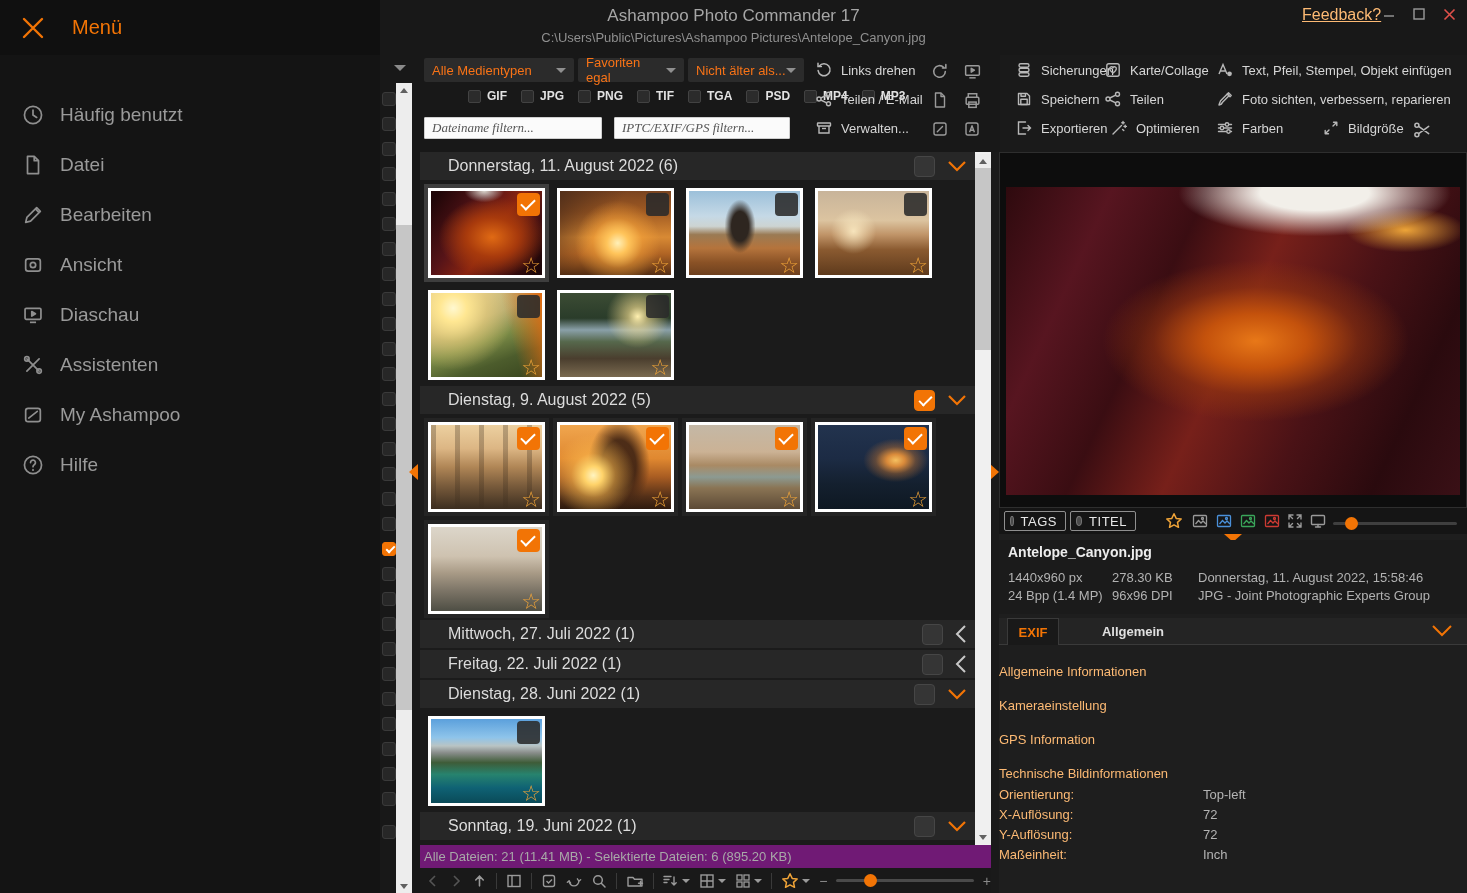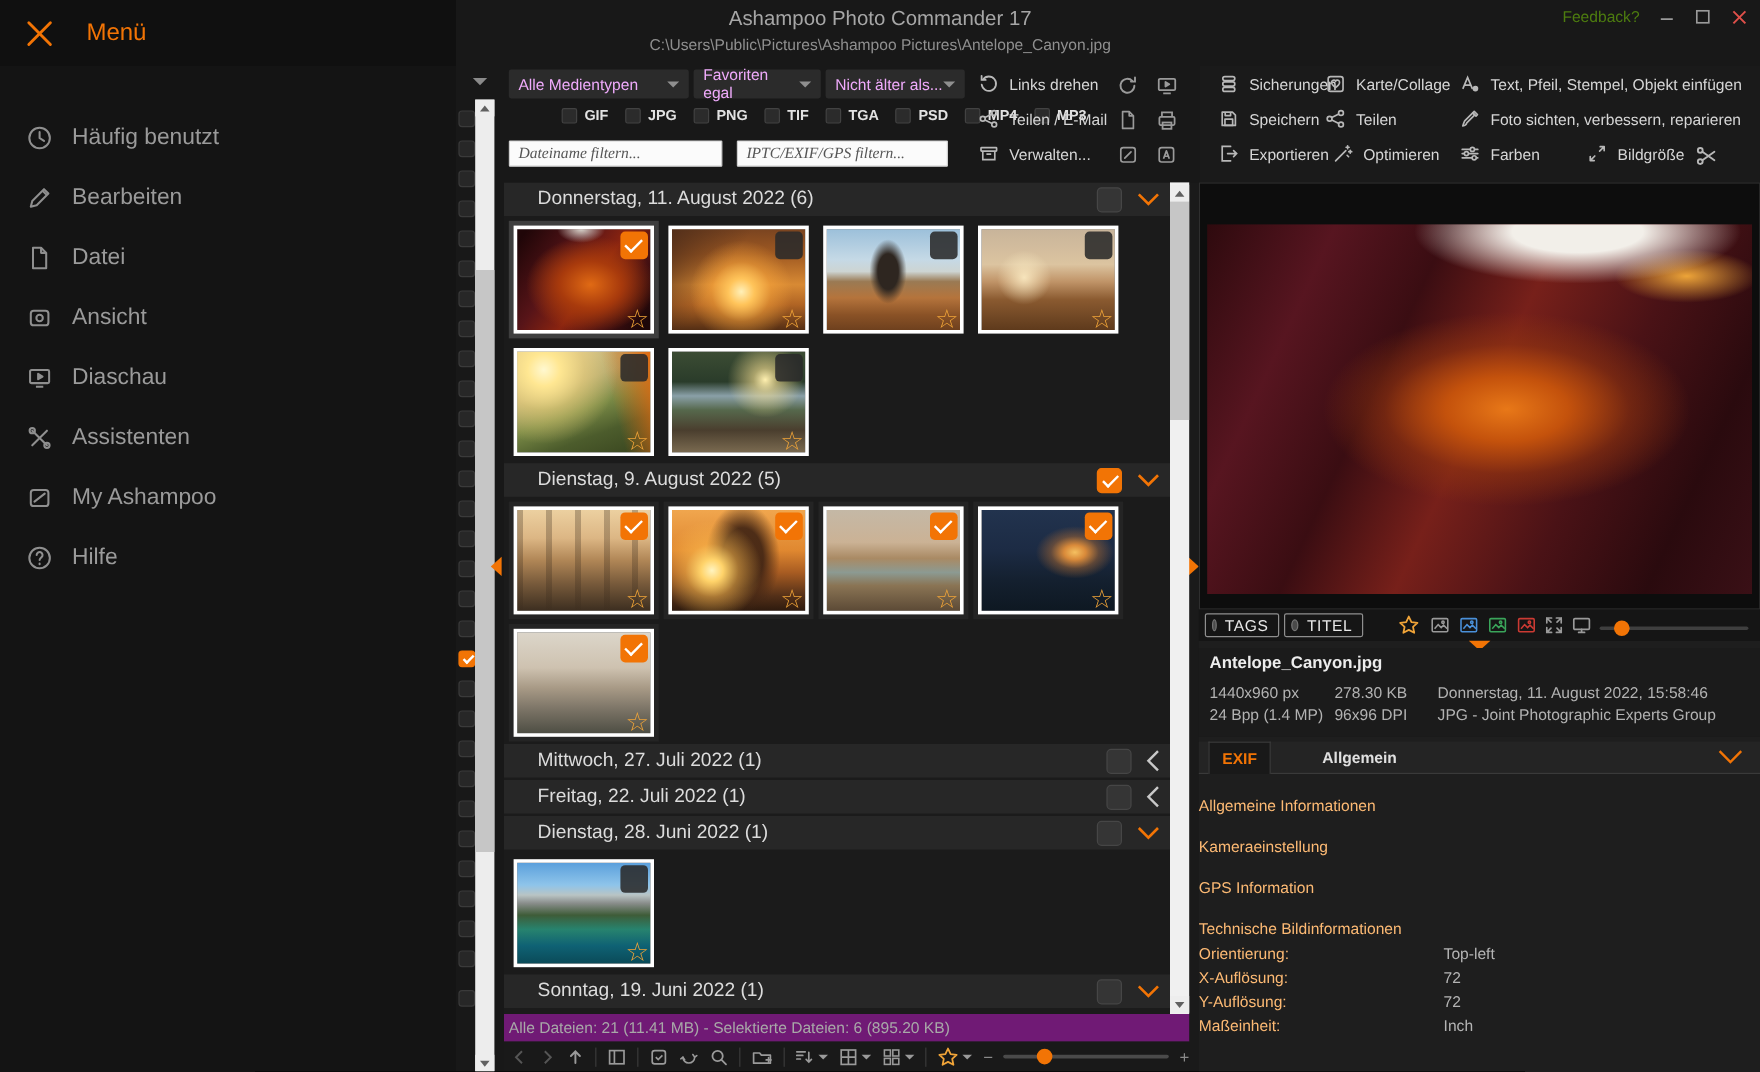--- a/index.html
+++ b/index.html
@@ -5,21 +5,21 @@
   * { margin:0; padding:0; box-sizing:border-box; }
   html,body { background:#000; }
   .win { position:relative; width:1467px; height:893px; background:#1a1a1a; overflow:hidden;
          font-family:"Liberation Sans", sans-serif; color:#c8c8c8; }
   svg { display:block; }
 
   
   .titlebar { position:absolute; left:0; top:0; width:1467px; height:55px; background:#181818; }
   .app-title { position:absolute; left:0; top:6px; width:1467px; text-align:center; font-size:17px; color:#a6a6a6; }
   .app-path  { position:absolute; left:0; top:30px; width:1467px; text-align:center; font-size:13px; color:#8f8f8f; }
-  .feedback  { position:absolute; left:1302px; top:6px; font-size:13px; color:#4d7c0f; cursor:pointer; }
+  .feedback  { position:absolute; left:1302px; top:6px; font-size:16px; color:#fdba74; text-decoration:underline; cursor:pointer; }
   .winbtns { position:absolute; right:10px; top:6px; display:flex; gap:14px; align-items:center; }
   .winbtn { width:16px; height:16px; display:flex; align-items:center; justify-content:center; }
 
   
   .sidebar { position:absolute; left:0; top:0; width:380px; height:893px; background:#141414; }
   .menu-header { position:absolute; left:0; top:0; width:380px; height:55px; background:#101010; display:flex; align-items:center; }
   .menu-x { margin-left:22px; }
   .menu-label { margin-left:28px; font-size:20px; color:#f27405; }
   .side-items { position:absolute; left:0; top:90px; width:380px; }
   .side-item { display:flex; align-items:center; height:50px; cursor:pointer; }
@@ -37,21 +37,21 @@
   .vs-arrow::after { content:""; position:absolute; left:4px; width:0; height:0; border-left:4px solid transparent; border-right:4px solid transparent; }
   .vs-arrow.up::after { top:5px; border-bottom:5px solid #606060; }
   .vs-arrow.down::after { top:5px; border-top:5px solid #606060; }
   .vs-thumb { position:absolute; left:0; width:16px; background:#c6c6c6; }
 
   .splitter-left { position:absolute; left:409px; top:464px; width:0; height:0; border-top:8px solid transparent; border-bottom:8px solid transparent; border-right:9px solid #f27405; cursor:pointer; }
   .splitter-right { position:absolute; left:990px; top:464px; width:0; height:0; border-top:8px solid transparent; border-bottom:8px solid transparent; border-left:9px solid #f27405; cursor:pointer; }
 
   
   .filterbar { position:absolute; left:420px; top:55px; width:580px; height:97px; background:#181818; }
-  .dd { position:absolute; height:24px; background:#2b2b2b; border-radius:2px; display:flex; align-items:center; padding:12px 8px; font-size:13px; color:#f0abfc; cursor:pointer; }
+  .dd { position:absolute; height:24px; background:#2b2b2b; border-radius:2px; display:flex; align-items:center; padding:12px 8px; font-size:13px; color:#f97316; cursor:pointer; }
   .dd .caret { margin-left:auto; width:0; height:0; border-left:5px solid transparent; border-right:5px solid transparent; border-top:5px solid #8f8f8f; }
   .fmt-row { position:absolute; left:4px; top:34px; display:flex; align-items:flex-start;padding-left:44px; }
   .fmt { display:flex; align-items:center; margin-right:14px; cursor:pointer; }
   .fmt .box { width:13px; height:13px; border-radius:2px; background:#2b2b2b; border:1px solid #424242; margin-right:6px; }
   .fmt .flab { font-size:12px; font-weight:bold; color:#e2e2e2; }
   .flt-input { position:absolute; top:62px; height:22px; background:#fbfbfb; border:1px solid #cfcfcf; border-radius:1px; font-family:"Liberation Serif", serif; font-style:italic; font-size:13px; color:#333; padding:0 7px; }
   .flt-input::placeholder { color:#555; font-style:italic; }
 
   
   .qa { position:absolute; display:flex; align-items:center; gap:8px; cursor:pointer; }
@@ -209,34 +209,34 @@
             <svg width="22" height="22" viewBox="0 0 18 18" fill="none" stroke="#8f8f8f" stroke-width="1.4" stroke-linecap="round">
               <circle cx="9" cy="9" r="7"></circle>
               <path d="M9 5v4l3 2"></path>
             </svg>
           </span>
         <span class="slabel">Häufig benutzt</span>
       </div>
       <div class="side-item">
         <span class="sicon">
             <svg width="22" height="22" viewBox="0 0 18 18" fill="none" stroke="#8f8f8f" stroke-width="1.4" stroke-linejoin="round">
+              <path d="M4.5 2h5.5l3.5 3.5V16h-9z"></path>
+              <path d="M10 2v3.5h3.5"></path>
+            </svg>
+          </span>
+        <span class="slabel">Datei</span>
+      </div>
+      <div class="side-item">
+        <span class="sicon">
+            <svg width="22" height="22" viewBox="0 0 18 18" fill="none" stroke="#8f8f8f" stroke-width="1.4" stroke-linejoin="round">
               <path d="M3 15l1-4 8-8 3 3-8 8-4 1z"></path>
               <path d="M11 4l3 3"></path>
             </svg>
           </span>
         <span class="slabel">Bearbeiten</span>
-      </div>
-      <div class="side-item">
-        <span class="sicon">
-            <svg width="22" height="22" viewBox="0 0 18 18" fill="none" stroke="#8f8f8f" stroke-width="1.4" stroke-linejoin="round">
-              <path d="M4.5 2h5.5l3.5 3.5V16h-9z"></path>
-              <path d="M10 2v3.5h3.5"></path>
-            </svg>
-          </span>
-        <span class="slabel">Datei</span>
       </div>
       <div class="side-item">
         <span class="sicon">
             <svg width="22" height="22" viewBox="0 0 18 18" fill="none" stroke="#8f8f8f" stroke-width="1.4">
               <rect x="3" y="4" width="12" height="10" rx="2"></rect>
               <circle cx="9" cy="9" r="2.2"></circle>
             </svg>
           </span>
         <span class="slabel">Ansicht</span>
       </div>

